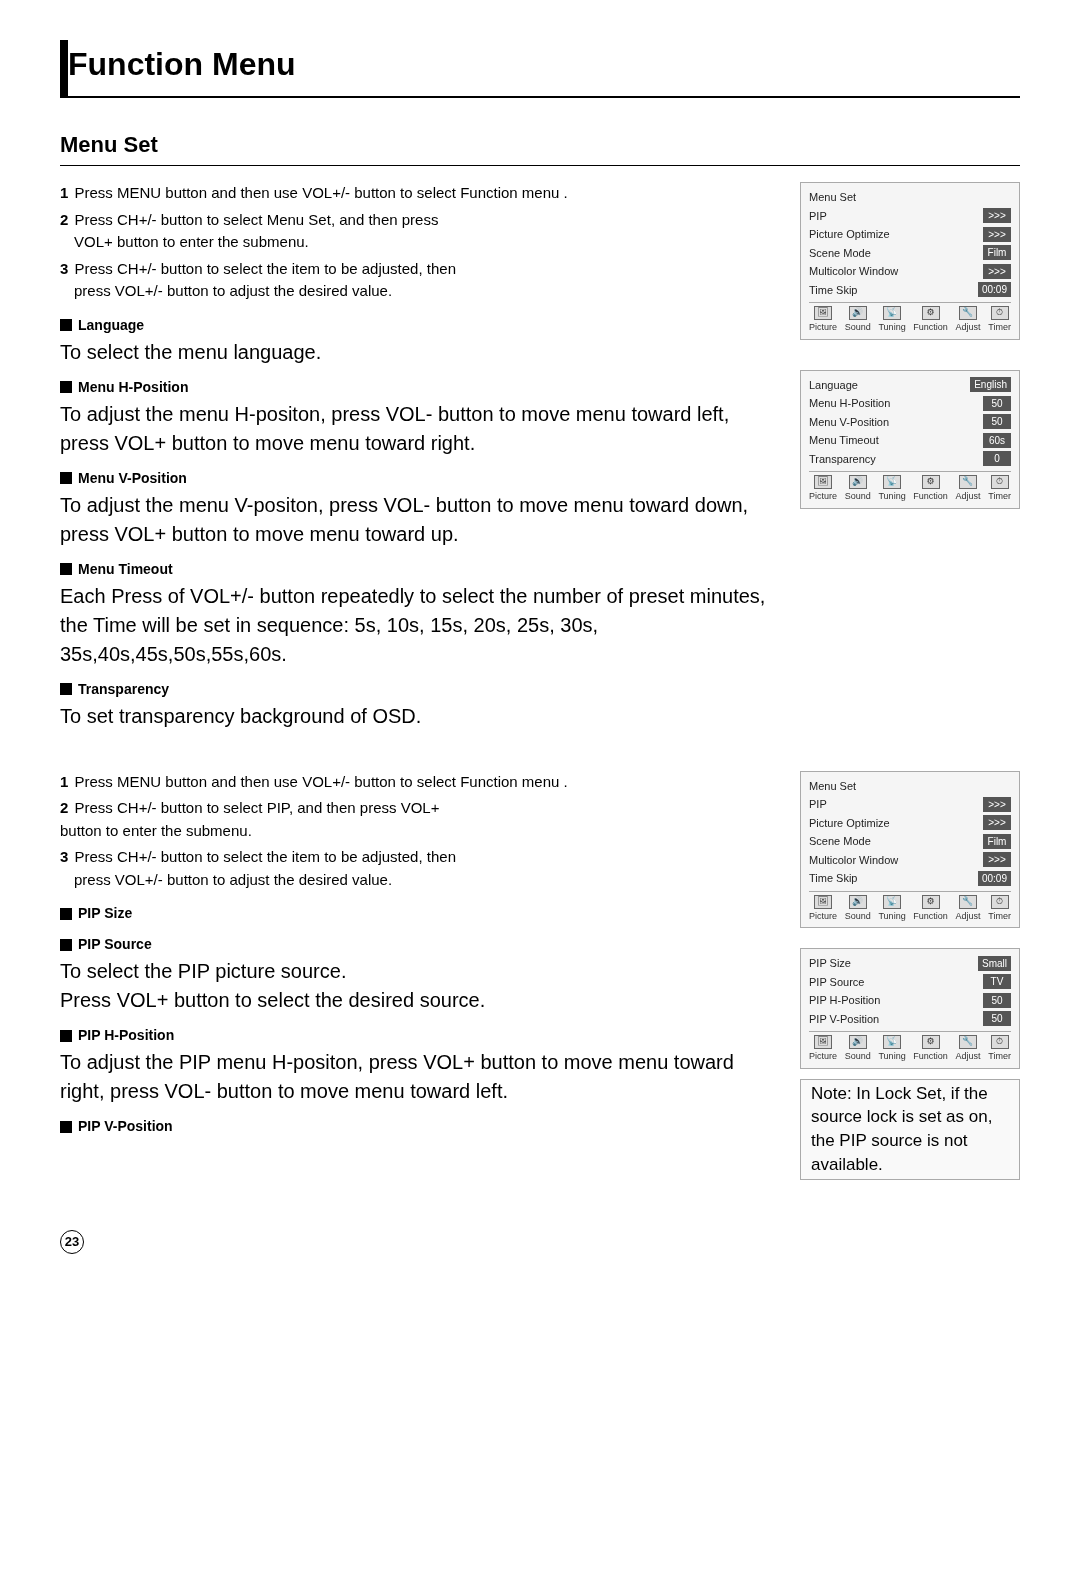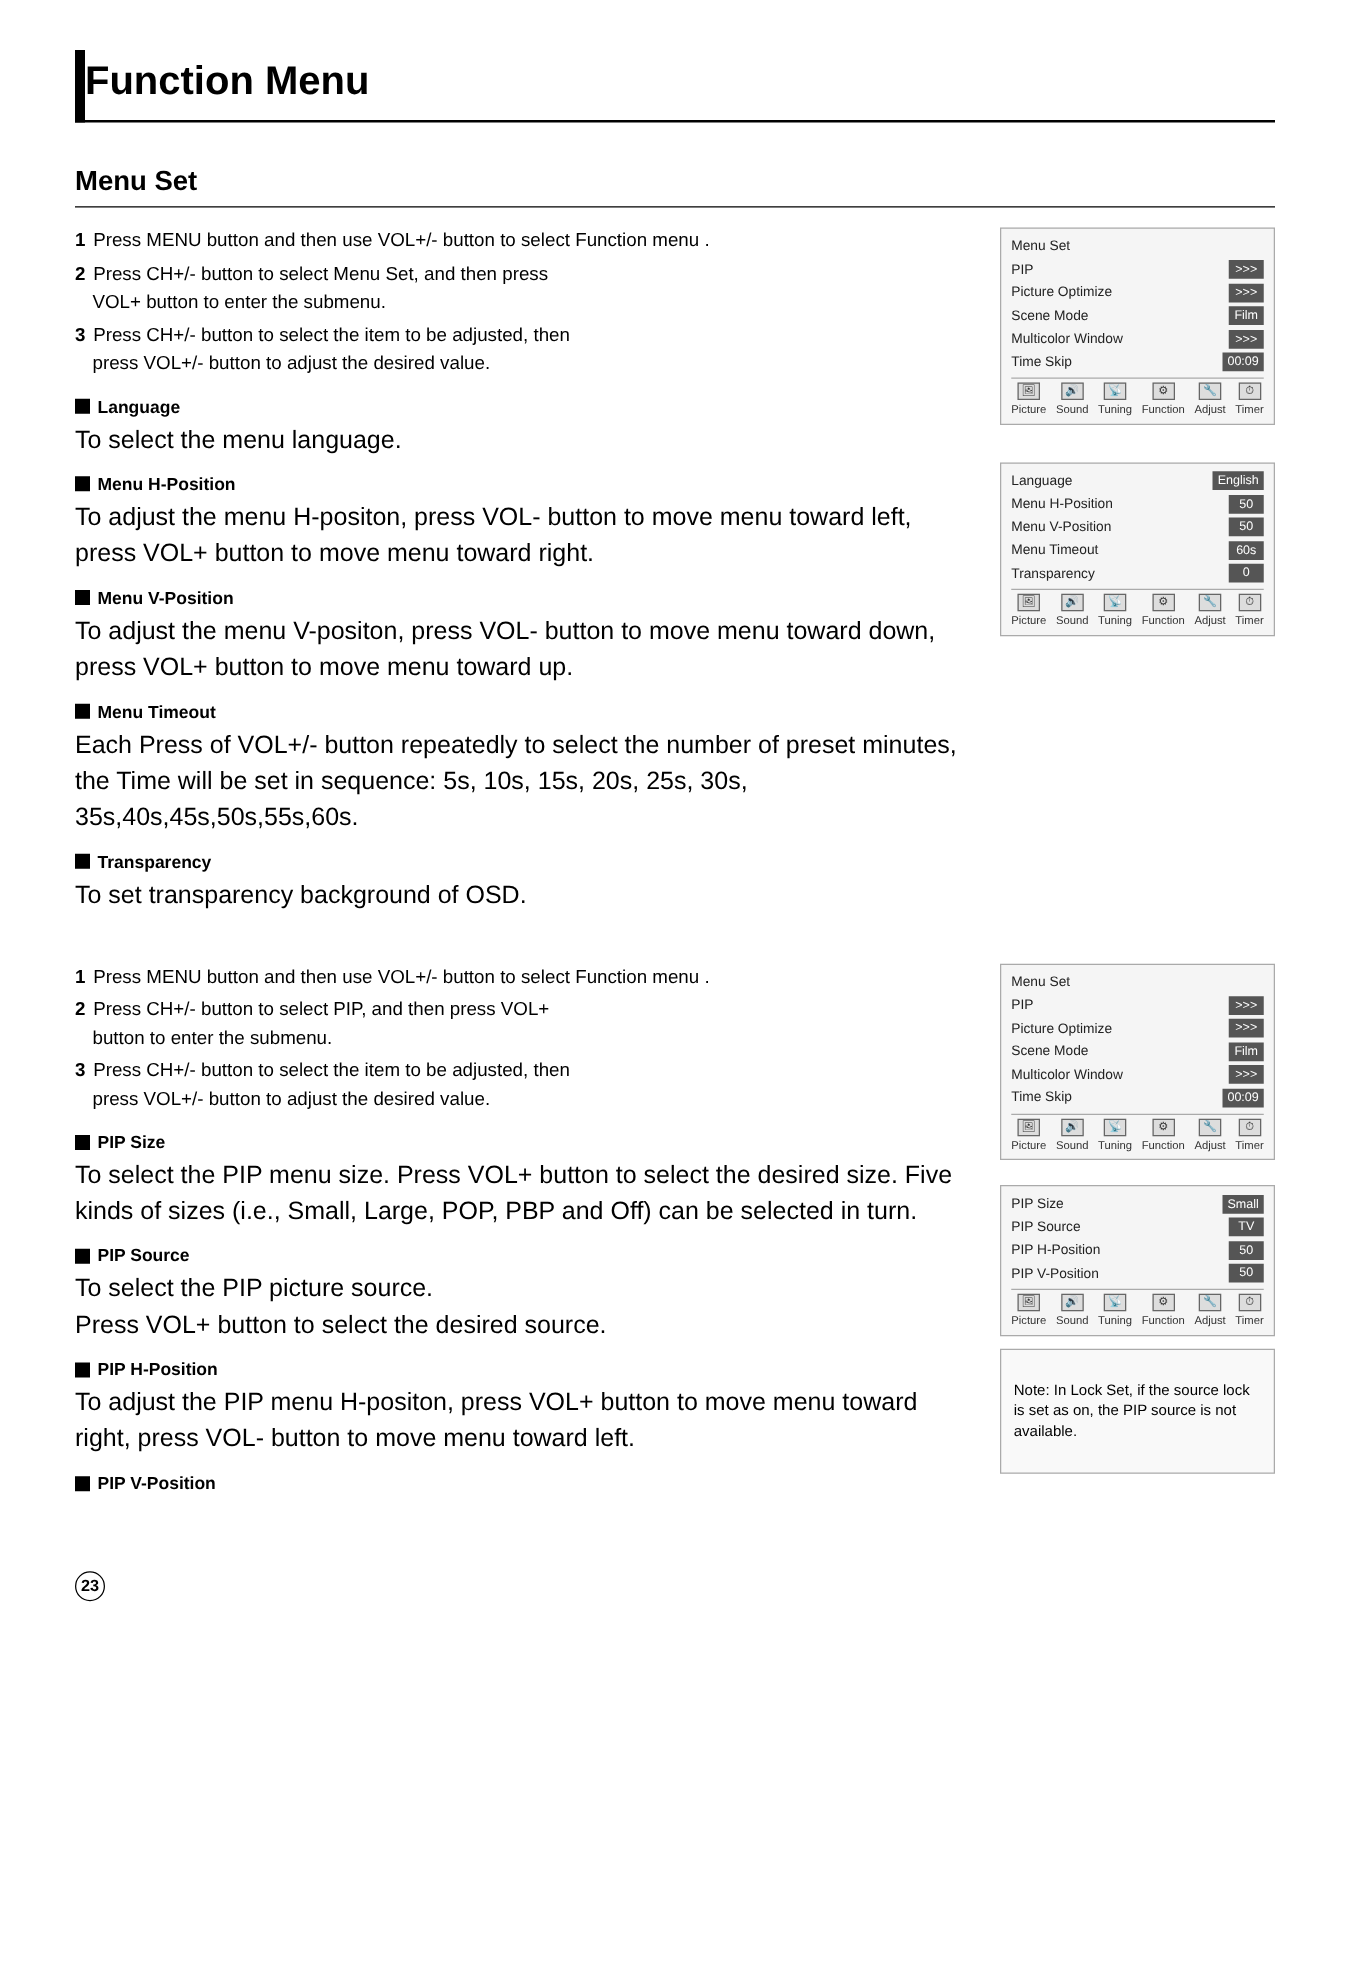--- a/index.html
+++ b/index.html
@@ -128,22 +128,22 @@
       display: flex;
       align-items: center;
       justify-content: center;
       font-size: 9px;
       background: #ddd;
     }
 
     .note-box {
       border: 1px solid #aaa;
       background: #f9f9f9;
-      padding: 24px 10px;
-      font-size: 12px;
+      padding: 2px 10px;
+      font-size: 17px;
       line-height: 1.4;
       margin-top: 10px;
     }
 
     .section-wrapper {
       margin-bottom: 30px;
     }
 
     .page-num {
       display: inline-block;
@@ -358,35 +358,34 @@
     <div class="left-col">
 
       <div class="steps-block">
         <div class="step-line">
           <span class="sn">1</span>
           Press MENU button and then use VOL+/- button to select Function  menu .
         </div>
         <div class="step-line">
           <span class="sn">2</span>
           Press CH+/- button to select PIP, and then press VOL+<br>
-          <span style="margin-left:14px;">button to enter the submenu.</span>
+          <span style="">button to enter the submenu.</span>
         </div>
         <div class="step-line">
           <span class="sn">3</span>
           Press CH+/- button to select  the item to be adjusted, then<br>
           <span style="margin-left:14px;">press VOL+/- button to adjust the desired value.</span>
         </div>
       </div>
 
       <div class="sub-item">
         <div class="sub-item-title">
           <span class="black-square"></span>
           <span>PIP Size</span>
         </div>
-        <div class="sub-item-body">To select the PIP menu size. Press VOL+ button to select the desired size. Five kinds of sizes (i.e., Small, Large, POP, PBP and Off) can be selected in turn.</div>
       </div>
 
       <div class="sub-item">
         <div class="sub-item-title">
           <span class="black-square"></span>
           <span>PIP Source</span>
         </div>
         <div class="sub-item-body">To select the PIP picture source.<br>Press VOL+ button to select the desired source.</div>
       </div>
 

